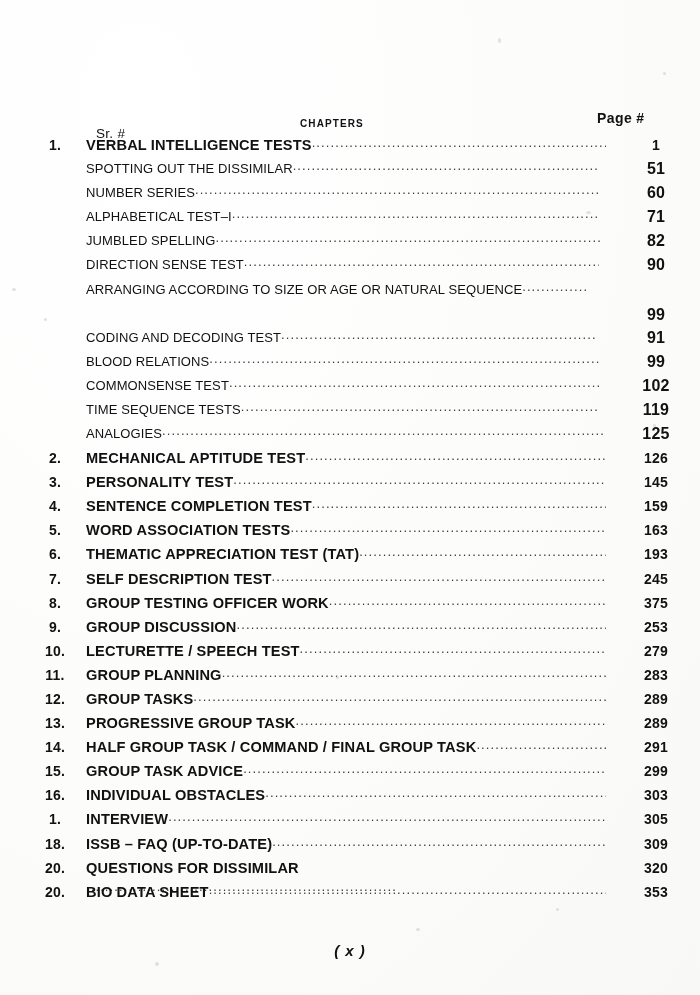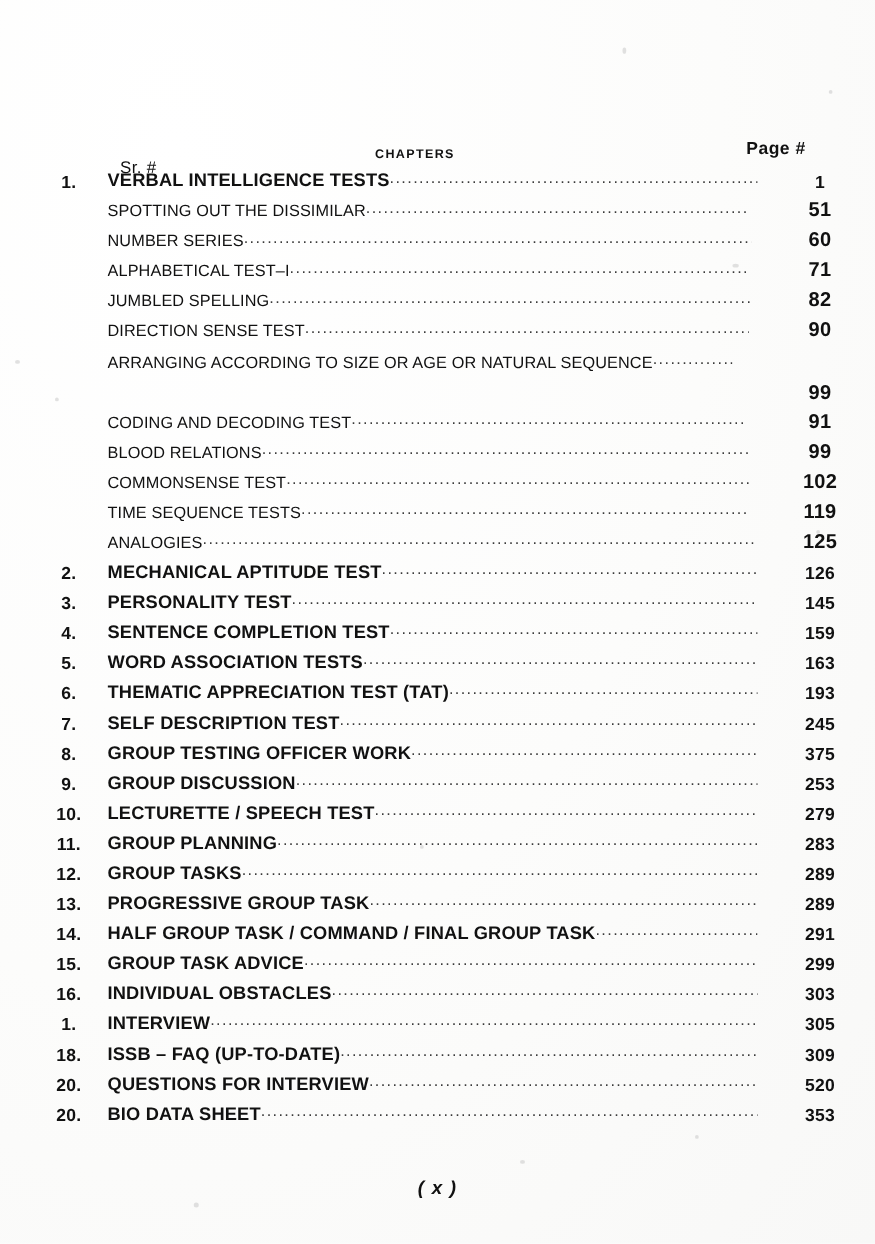--- a/index.html
+++ b/index.html
@@ -331,22 +331,22 @@
         <div class="title-cell"><span class="ttl">INTERVIEW</span><span class="leader" style="max-width: 438px;">...................................................................................................................</span></div>
         <div class="pg">305</div>
       </div>
       <div class="row lvl1">
         <div class="sr">18.</div>
         <div class="title-cell"><span class="ttl">ISSB – FAQ (UP-TO-DATE)</span><span class="leader" style="max-width: 334px;">...................................................................................................................</span></div>
         <div class="pg">309</div>
       </div>
       <div class="row lvl1">
         <div class="sr">20.</div>
-        <div class="title-cell"><span class="ttl">QUESTIONS FOR INTERVIEW</span><span class="leader" style="max-width: 311px;">...................................................................................................................</span></div>
-        <div class="pg">520</div>
+        <div class="title-cell"><span class="ttl">QUESTIONS FOR DISSIMILAR</span><span class="leader" style="max-width: 311px;">...................................................................................................................</span></div>
+        <div class="pg">320</div>
       </div>
       <div class="row lvl1">
         <div class="sr">20.</div>
         <div class="title-cell"><span class="ttl">BIO DATA SHEET</span><span class="leader" style="max-width: 397px;">...................................................................................................................</span></div>
         <div class="pg">353</div>
       </div>
     </div>
 
   <div class="footer">( x )</div>
 

